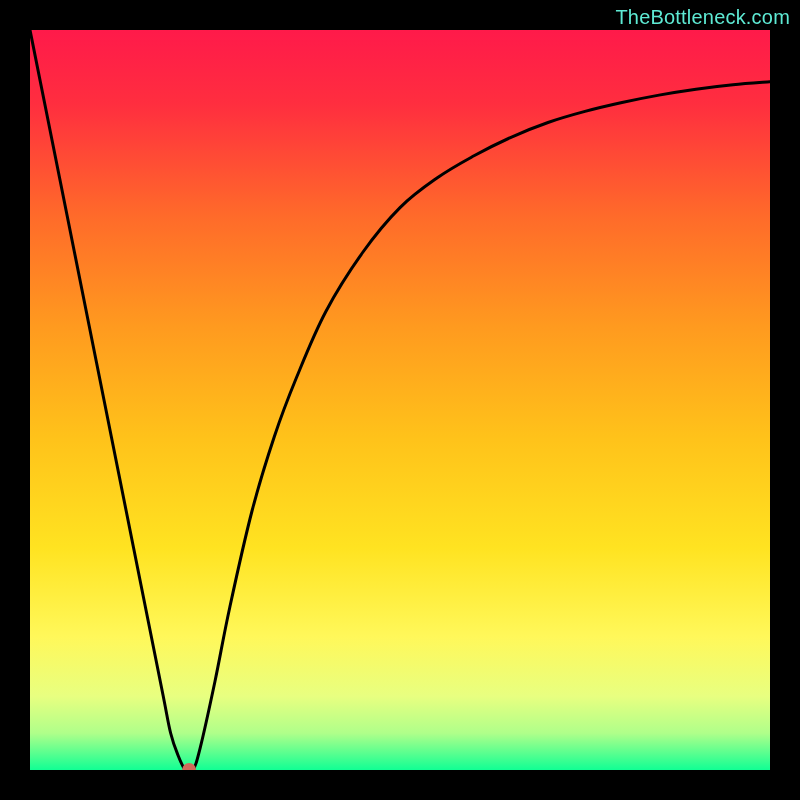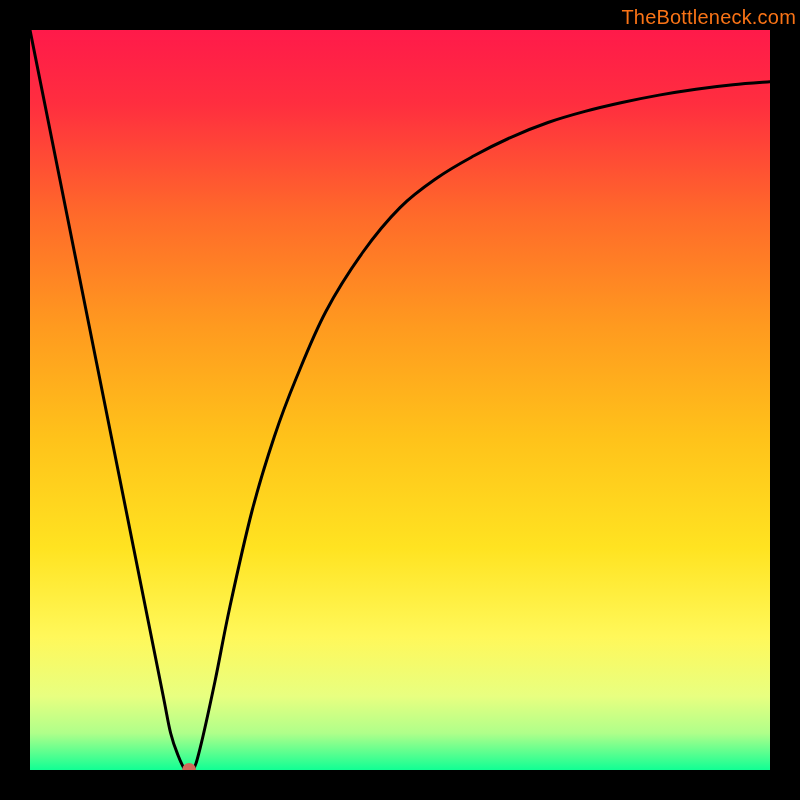--- a/index.html
+++ b/index.html
@@ -19,22 +19,22 @@
   .plot-area {
     position: absolute;
     left: 30px;
     top: 30px;
     width: 740px;
     height: 740px;
   }
   .watermark {
     position: absolute;
     top: 6px;
-    right: 4px;
-    color: #f97316;
+    right: 10px;
+    color: #5eead4;
     font-size: 20px;
     font-weight: 500;
     letter-spacing: 0.2px;
     z-index: 5;
   }
 </style>
 </head>
 <body>
 
 <div class="chart-container">

